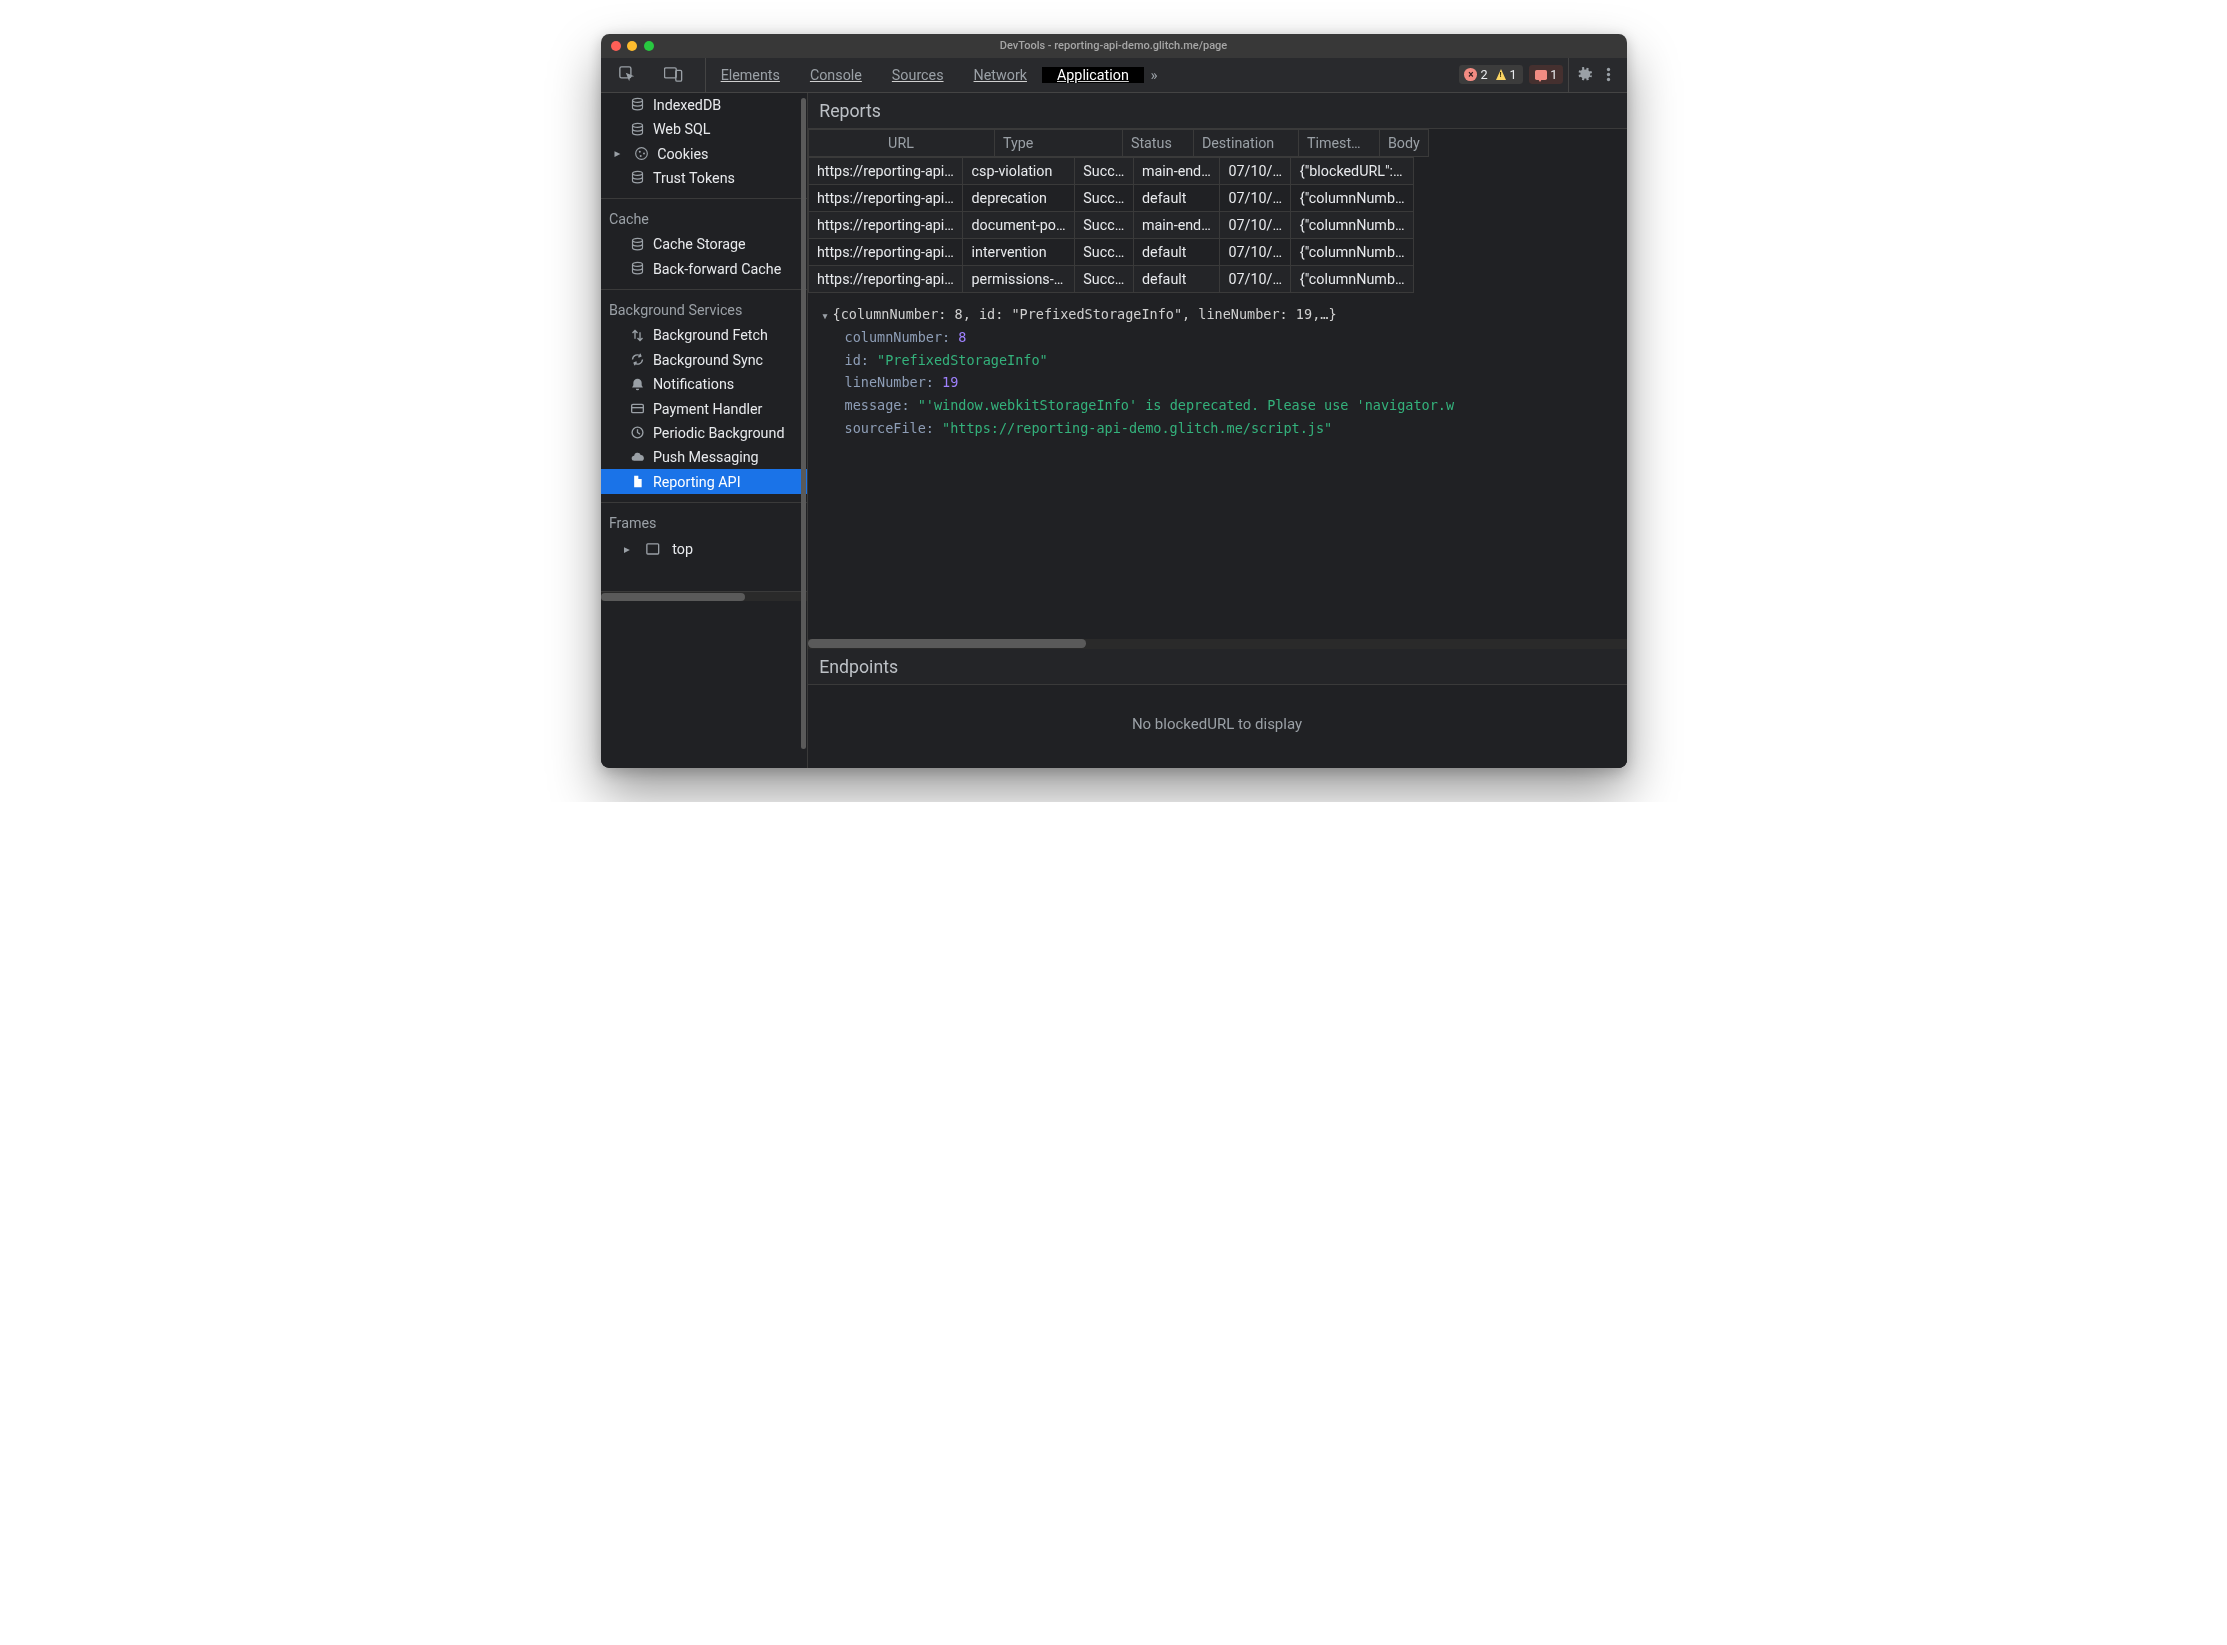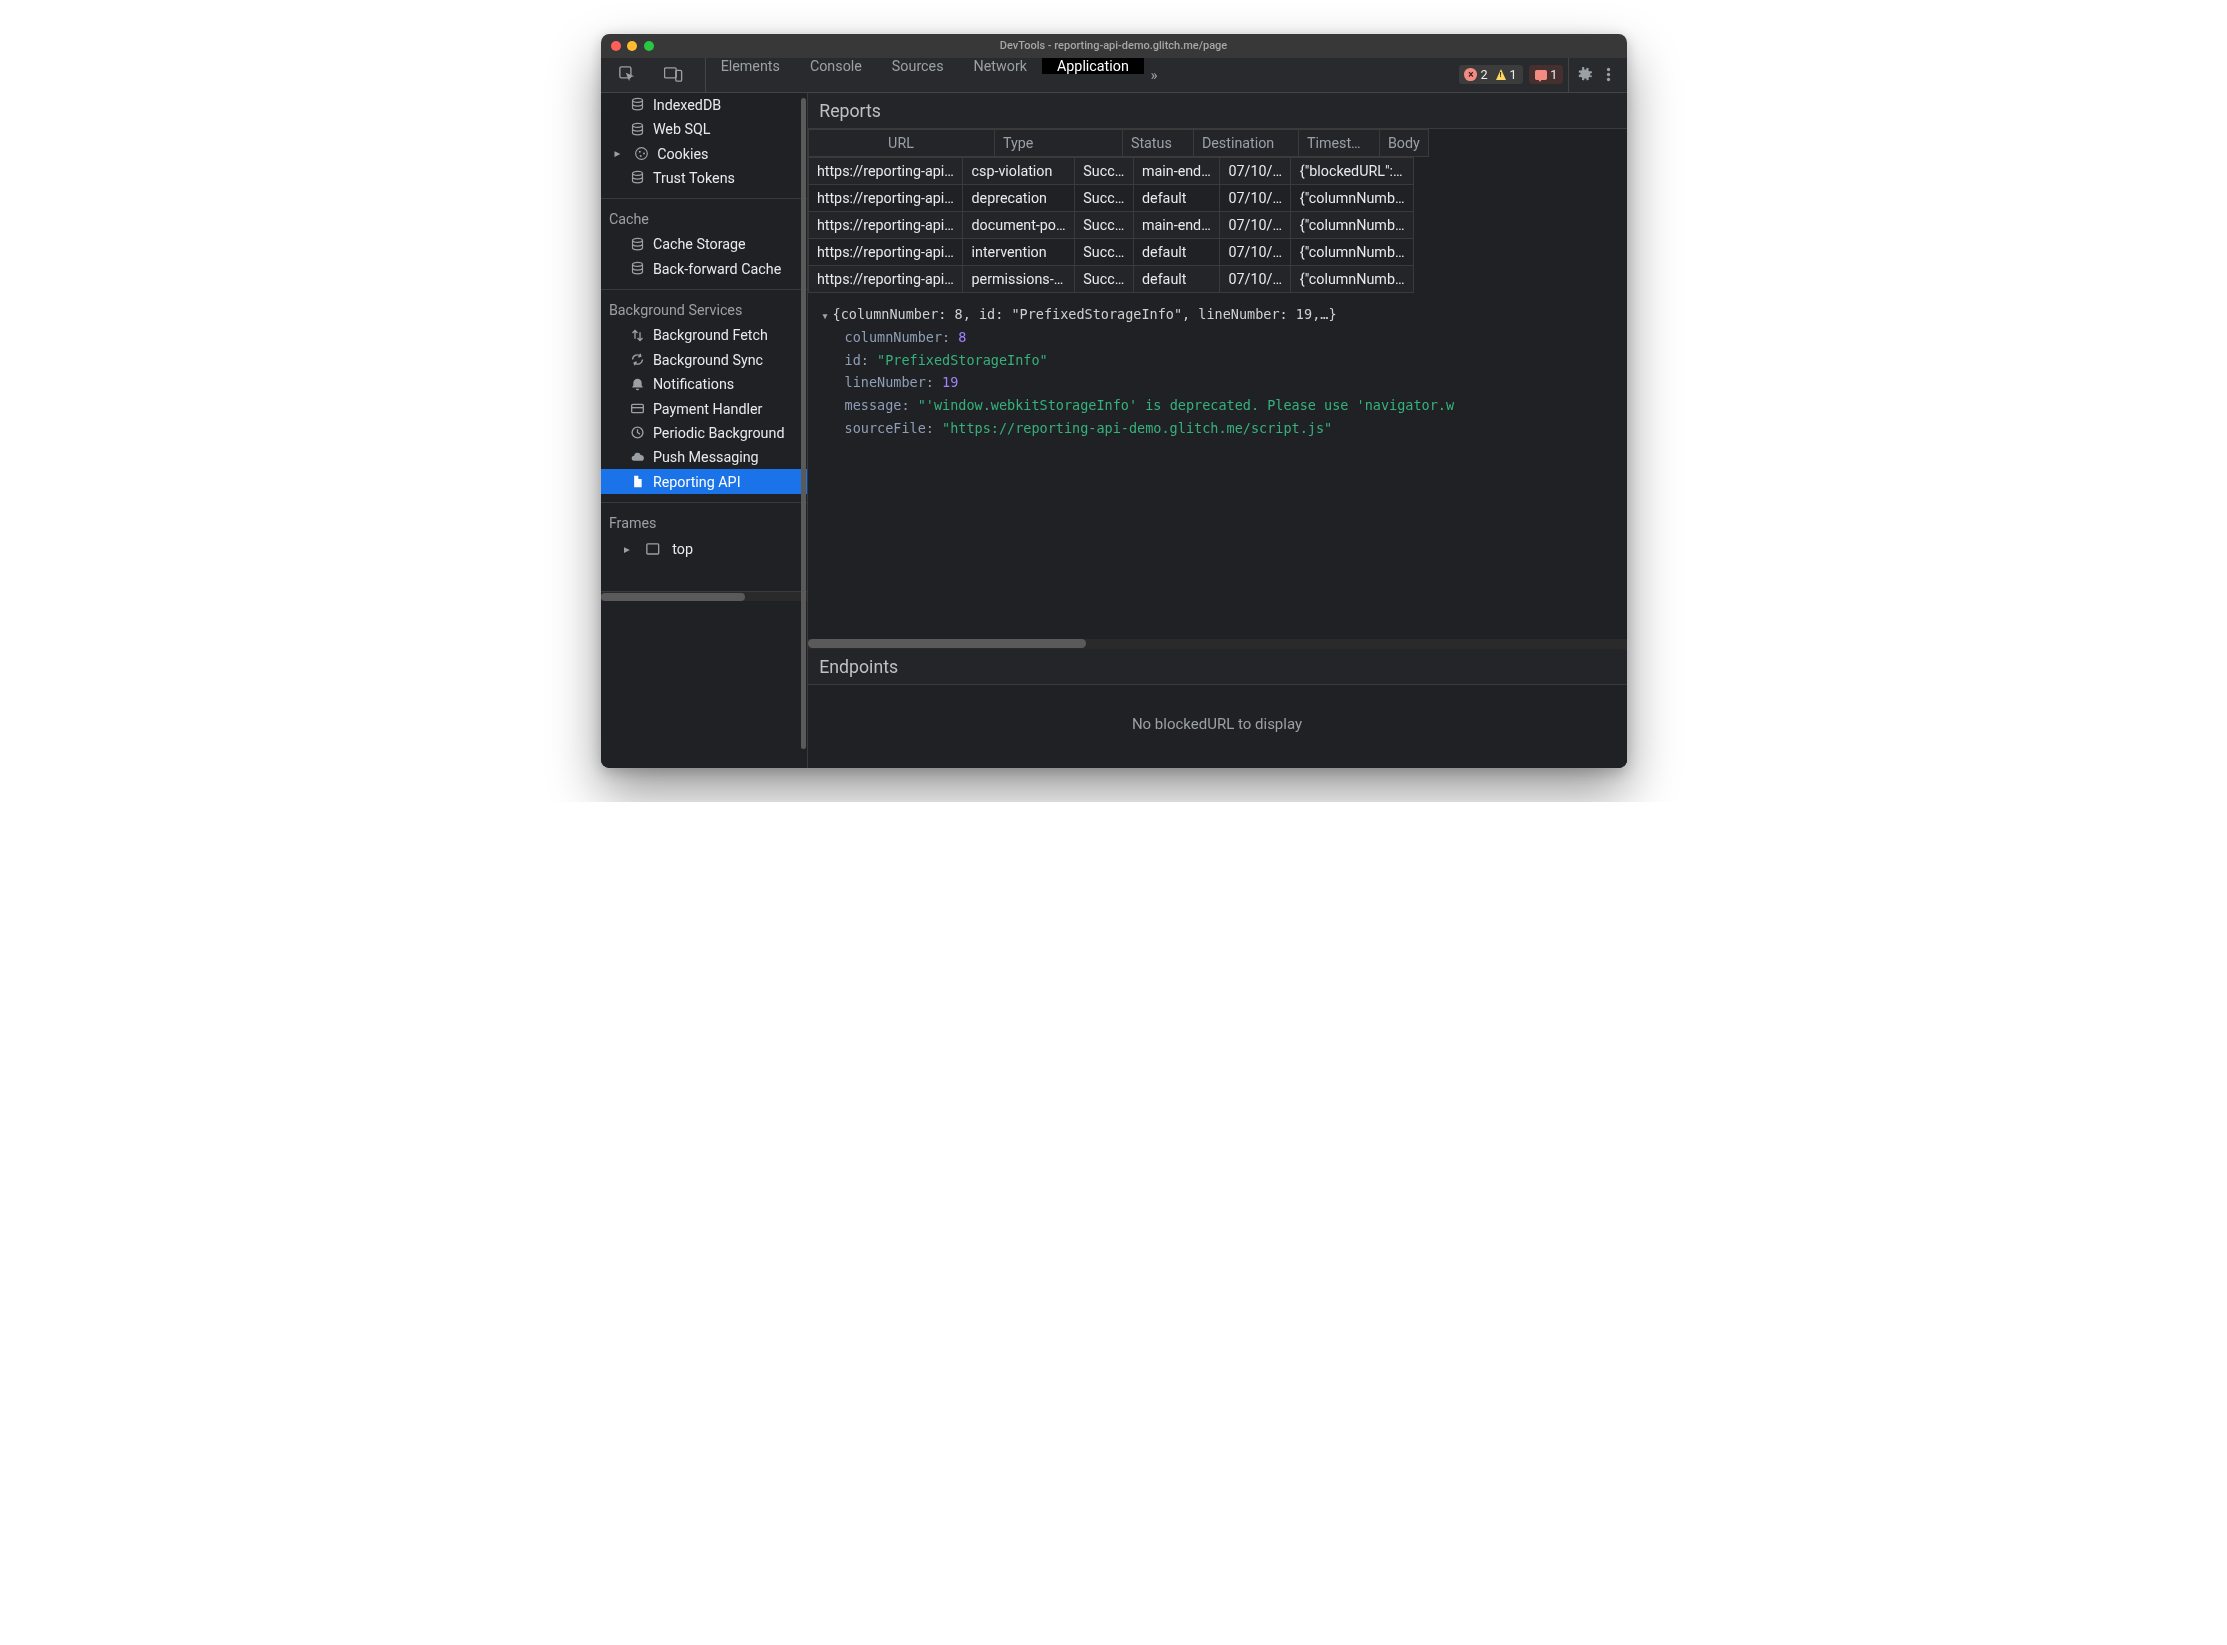--- a/index.html
+++ b/index.html
@@ -43,21 +43,21 @@
   }
   .toolbar {
     height: 35px;
     background: #292a2d;
     border-bottom: 0.8px solid #444;
     display: flex;
     align-items: stretch;
     padding: 0 8.4px 0 11.8px;
   }
   .toolbar-left-icons { display: flex; align-items: center; gap: 15px; padding-right: 15px; border-right: 0.8px solid #444; }
-  .tabs { display: flex; align-items: flex-start; }
+  .tabs { display: flex; align-items: center; text-decoration: underline; }
   .tab {
     padding: 0 15px;
     color: #9aa0a6;
     font-size: 14.3px;
     display: flex;
     align-items: center;
     cursor: pointer;
   }
   .tab.active { background: #000; color: #fff; }
   .toolbar-spacer { flex: 1; }

